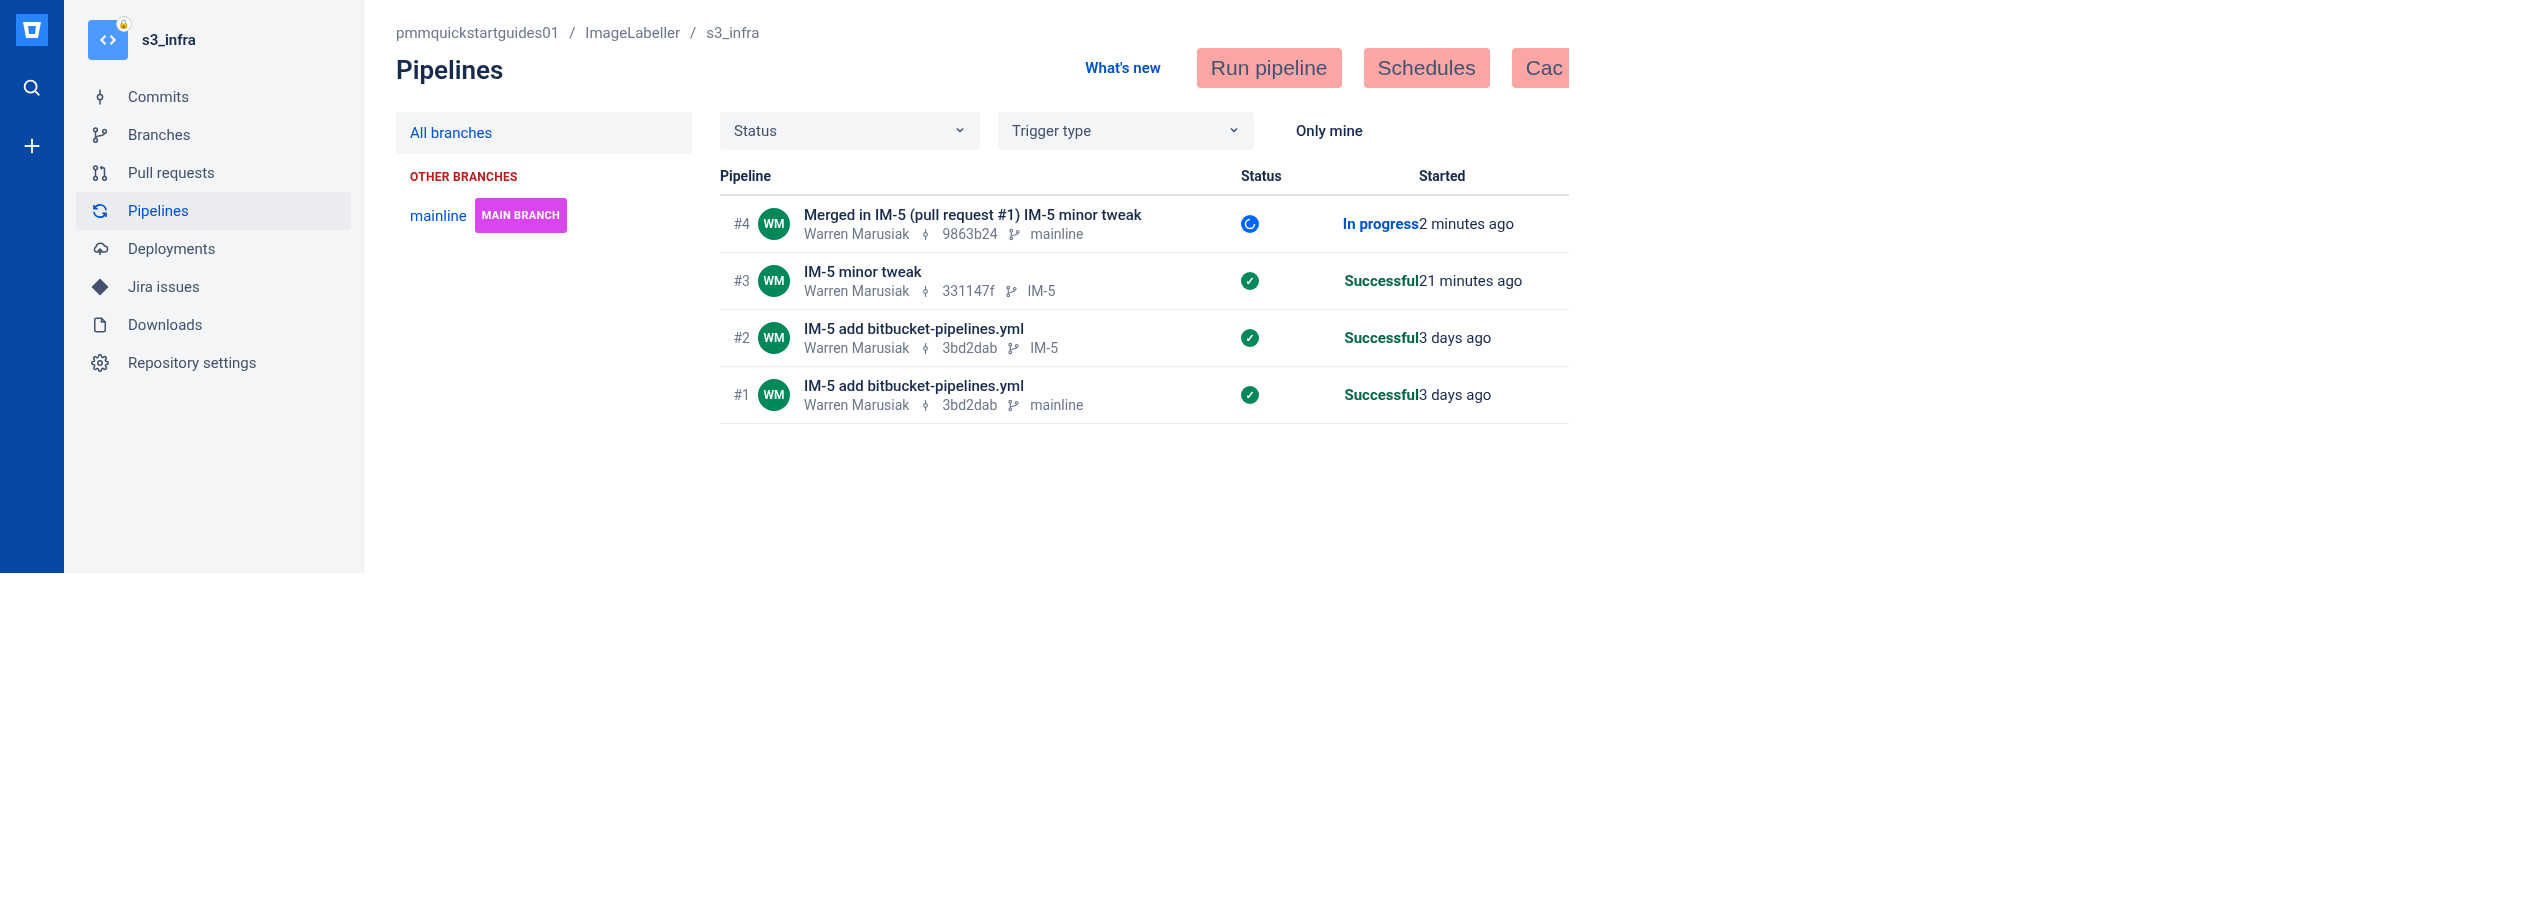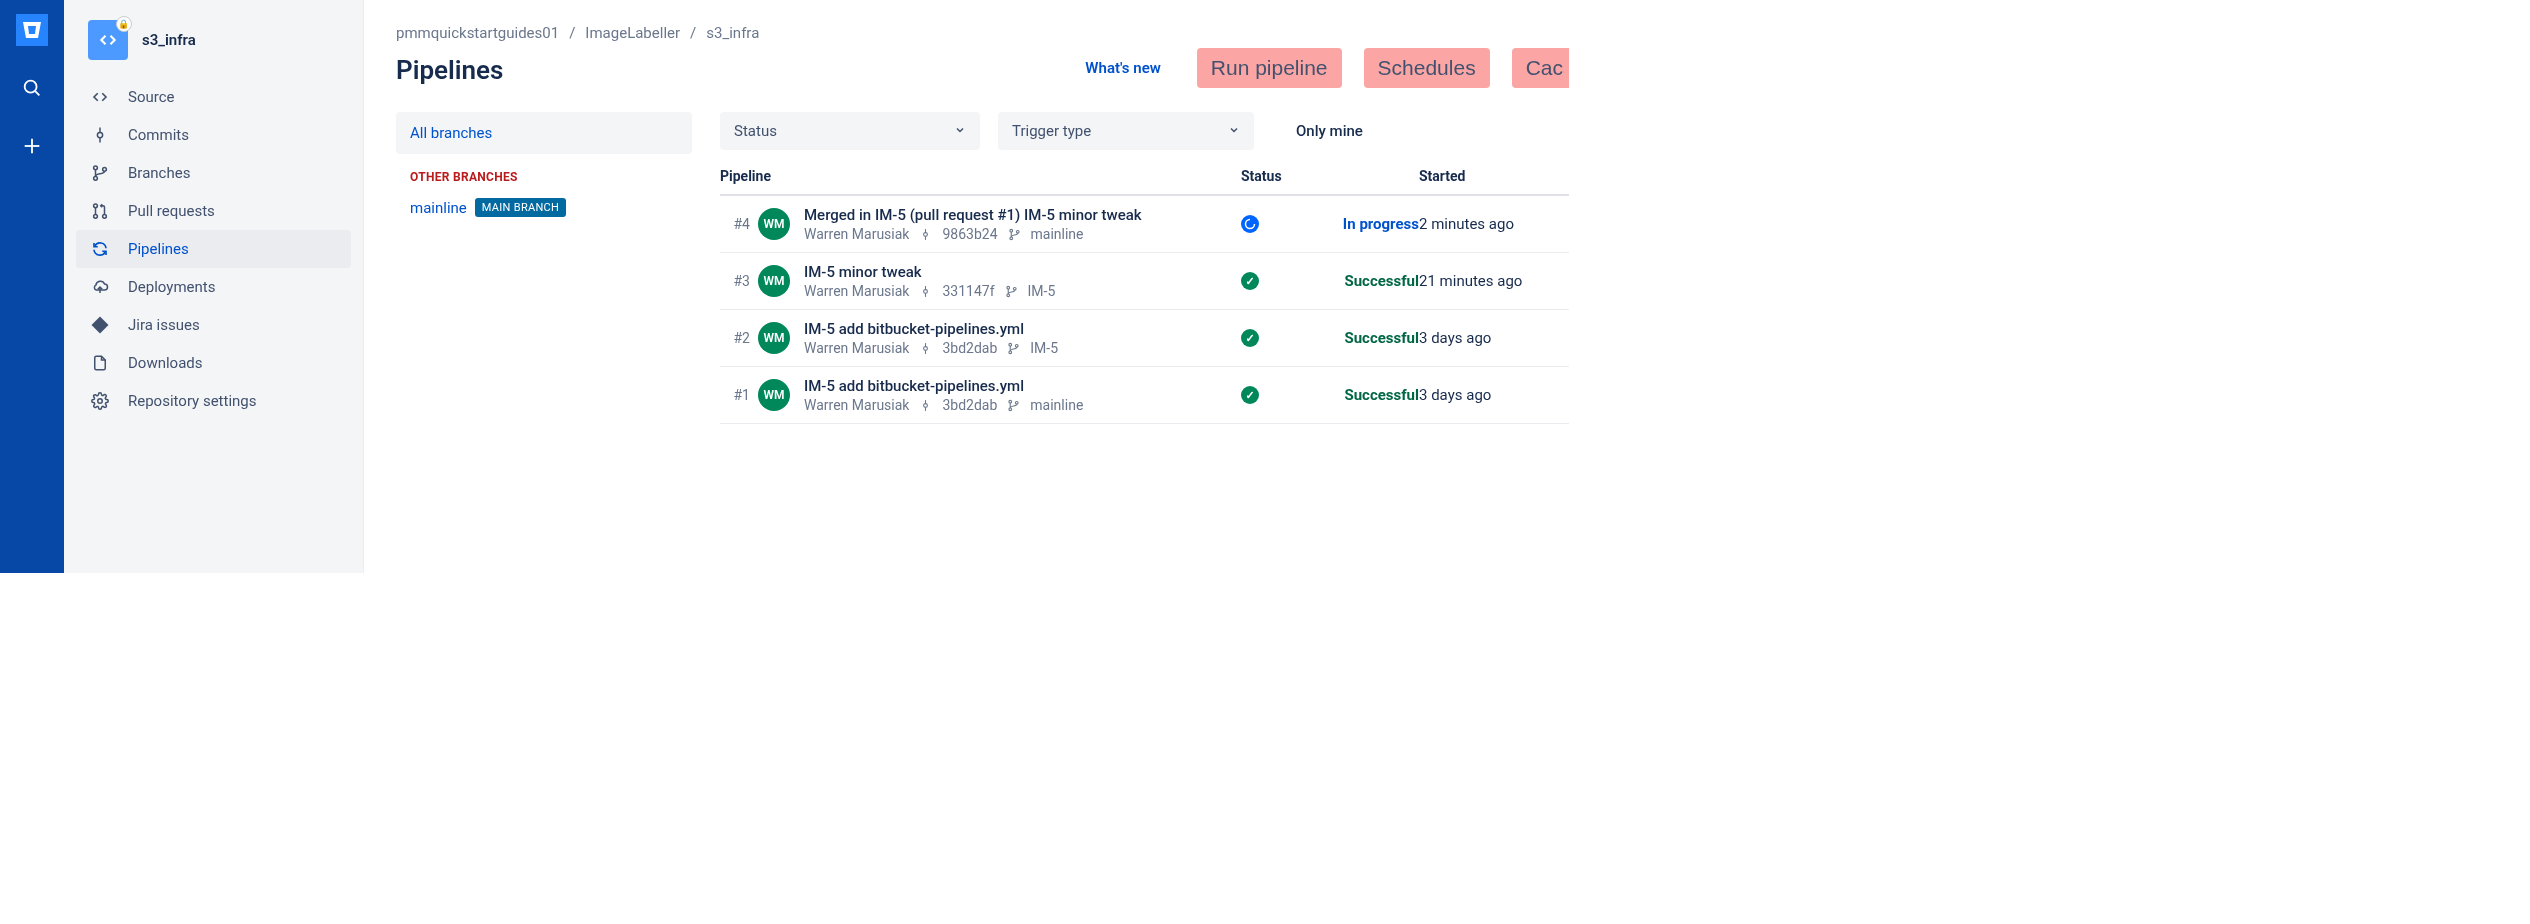--- a/index.html
+++ b/index.html
@@ -62,22 +62,22 @@
   .branch-all {
     background:#F4F5F7; border-radius:4px; padding:12px 14px; color:#0052CC; font-size:15px;
     cursor:pointer;
   }
   .branch-header {
     font-size:12px; font-weight:700; color:#b91c1c; letter-spacing:0.3px; padding:16px 14px 10px 14px;
   }
   .branch-item { display:flex; align-items:center; gap:8px; padding:4px 14px; cursor:pointer;}
   .branch-item .bname { color:#0052CC; font-size:15px;}
   .badge {
-    background:#0369a1; color:#fff; font-size:11px; font-weight:400; border-radius:3px;
-    padding:3px 7px; letter-spacing:0.3px;
+    background:#d946ef; color:#fff; font-size:11px; font-weight:700; border-radius:3px;
+    padding:11px 7px; letter-spacing:0.3px;
   }
   .pipeline-panel { flex:1; min-width:0;}
   .filter-row { display:flex; gap:18px; align-items:center; margin-bottom:18px;}
   .select {
     background:#F4F5F7; border-radius:4px; padding:10px 14px; font-size:15px; color:#42526E;
     display:flex; align-items:center; justify-content:space-between; cursor:pointer;
   }
   .select.status{width:260px;}
   .select.trigger{width:256px;}
   .only-mine { font-size:15px; font-weight:500; color:#172B4D; margin-left:24px;}
@@ -138,29 +138,20 @@
       <div class="repo-avatar">
         <svg width="20" height="20" viewBox="0 0 24 24" fill="none" stroke="#fff" stroke-width="2.5">
             <polyline points="9,7 4,12 9,17"></polyline>
             <polyline points="15,7 20,12 15,17"></polyline>
           </svg>
         <span class="lock">🔒</span>
       </div>
       <div class="repo-name">s3_infra</div>
     </div>
     <ul class="nav" id="nav">
-        <li>
-          <span class="nav-icon">
-            <svg width="18" height="18" viewBox="0 0 24 24" fill="none" stroke="currentColor" stroke-width="2.2">
-              <polyline points="9,7 4,12 9,17"></polyline>
-              <polyline points="15,7 20,12 15,17"></polyline>
-            </svg>
-          </span>
-          <span>Source</span>
-        </li>
         <li>
           <span class="nav-icon">
             <svg width="18" height="18" viewBox="0 0 24 24" fill="none" stroke="currentColor" stroke-width="2">
               <circle cx="12" cy="12" r="3.5"></circle>
               <line x1="12" y1="2" x2="12" y2="8.5"></line>
               <line x1="12" y1="15.5" x2="12" y2="22"></line>
             </svg>
           </span>
           <span>Commits</span>
         </li>

